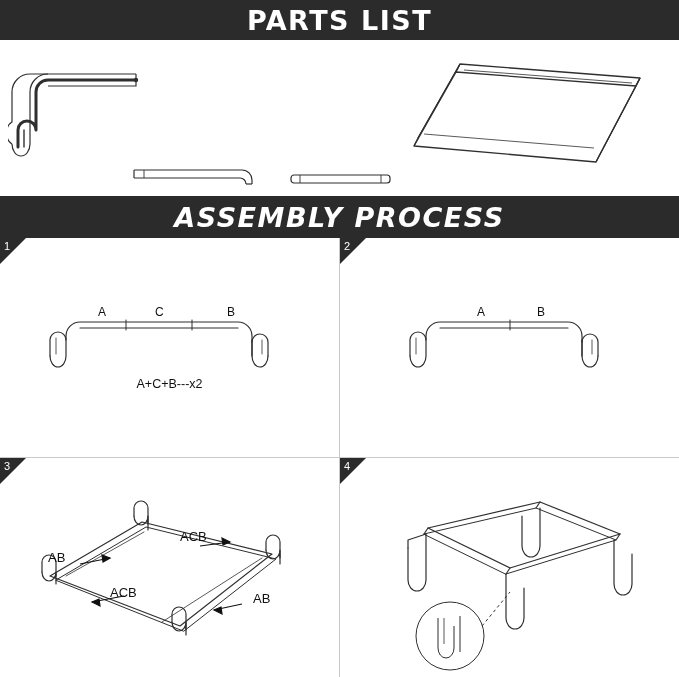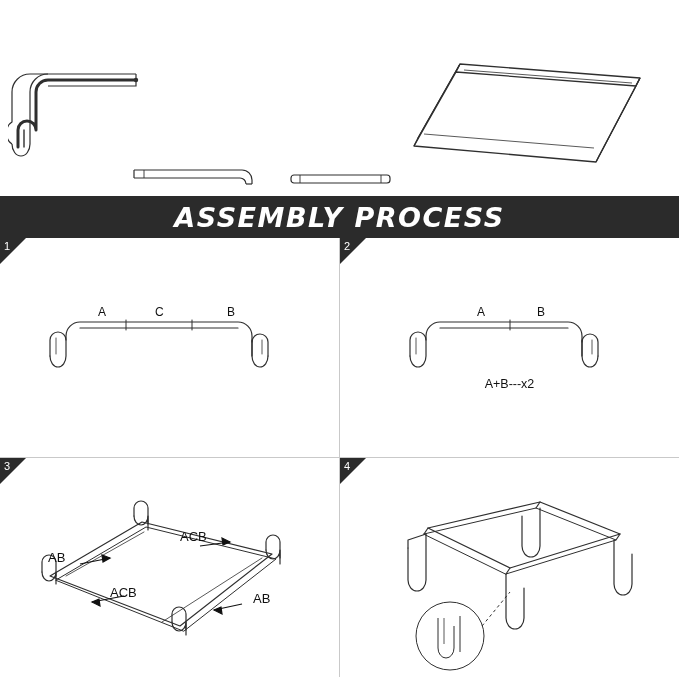--- a/index.html
+++ b/index.html
@@ -136,20 +136,23 @@
   }
 
   svg { display: block; }
   .stroke-dark { stroke: #2f2f2f; fill: none; }
 </style>
 </head>
 <body>
 
 <div class="sheet">
 
+  <div class="banner" id="banner-parts">
+    <span class="banner-title">PARTS LIST</span>
+  </div>
 
   <div id="parts-area">
 
     <svg width="160" height="105" style="position:absolute; left:8px; top:12px;">
       <g class="stroke-dark" stroke-width="3" stroke-linecap="round" stroke-linejoin="round">
         <path d="M10,95 L10,78 A9,9 0 0 1 28,78 L28,60 L28,40 A12,12 0 0 1 40,28 L128,28"></path>
         <path d="M16,95 L16,78" stroke-width="1.4"></path>
       </g>
       <g class="stroke-dark" stroke-width="1.2">
         <path d="M4,92 A9,12 0 0 1 4,70 L4,40 A18,18 0 0 1 22,22 L128,22"></path>
@@ -224,20 +227,21 @@
 
           <path d="M84,10 L84,20" stroke-width="1"></path>
           <path d="M150,10 L150,20" stroke-width="1"></path>
         </g>
       </svg>
 
       <div class="letter-label" style="left:98px; top:67px;">A</div>
       <div class="letter-label" style="left:155px; top:67px;">C</div>
       <div class="letter-label" style="left:227px; top:67px;">B</div>
 
+      <div class="caption" style="top:139px;">A+C+B---x2</div>
     </div>
 
     <div class="cell" id="cell-2">
       <div class="step-badge">2</div>
 
       <svg width="220" height="90" style="position:absolute; left:62px; top:72px;">
         <g class="stroke-dark" stroke-width="1.2" stroke-linecap="round" stroke-linejoin="round">
           <path d="M8,46 A8,11 0 0 0 24,46 L24,26 A14,14 0 0 1 38,12 L166,12 A14,14 0 0 1 180,26 L180,46 A8,11 0 0 0 196,46"></path>
           <path d="M8,46 L8,30 A8,8 0 0 1 24,30"></path>
           <path d="M14,44 L14,28" stroke-width="0.8"></path>
@@ -245,21 +249,20 @@
           <path d="M180,30 L180,46"></path>
           <path d="M196,46 L196,32 A8,8 0 0 0 180,32"></path>
           <path d="M190,44 L190,30" stroke-width="0.8"></path>
           <path d="M108,10 L108,20" stroke-width="1"></path>
         </g>
       </svg>
 
       <div class="letter-label" style="left:137px; top:67px;">A</div>
       <div class="letter-label" style="left:197px; top:67px;">B</div>
 
-      <div class="caption" style="top:139px;">A+B---x2</div>
     </div>
 
     <div class="cell" id="cell-3">
       <div class="step-badge">3</div>
 
       <svg width="300" height="180" style="position:absolute; left:14px; top:22px;">
         <g class="stroke-dark" stroke-width="1.2" stroke-linecap="round" stroke-linejoin="round">
 
           <path d="M36,96 L128,42 L258,74 L166,146 Z" fill="none"></path>
           <path d="M42,100 L132,47 L262,79 L170,151 Z" fill="none" stroke-width="1"></path>

